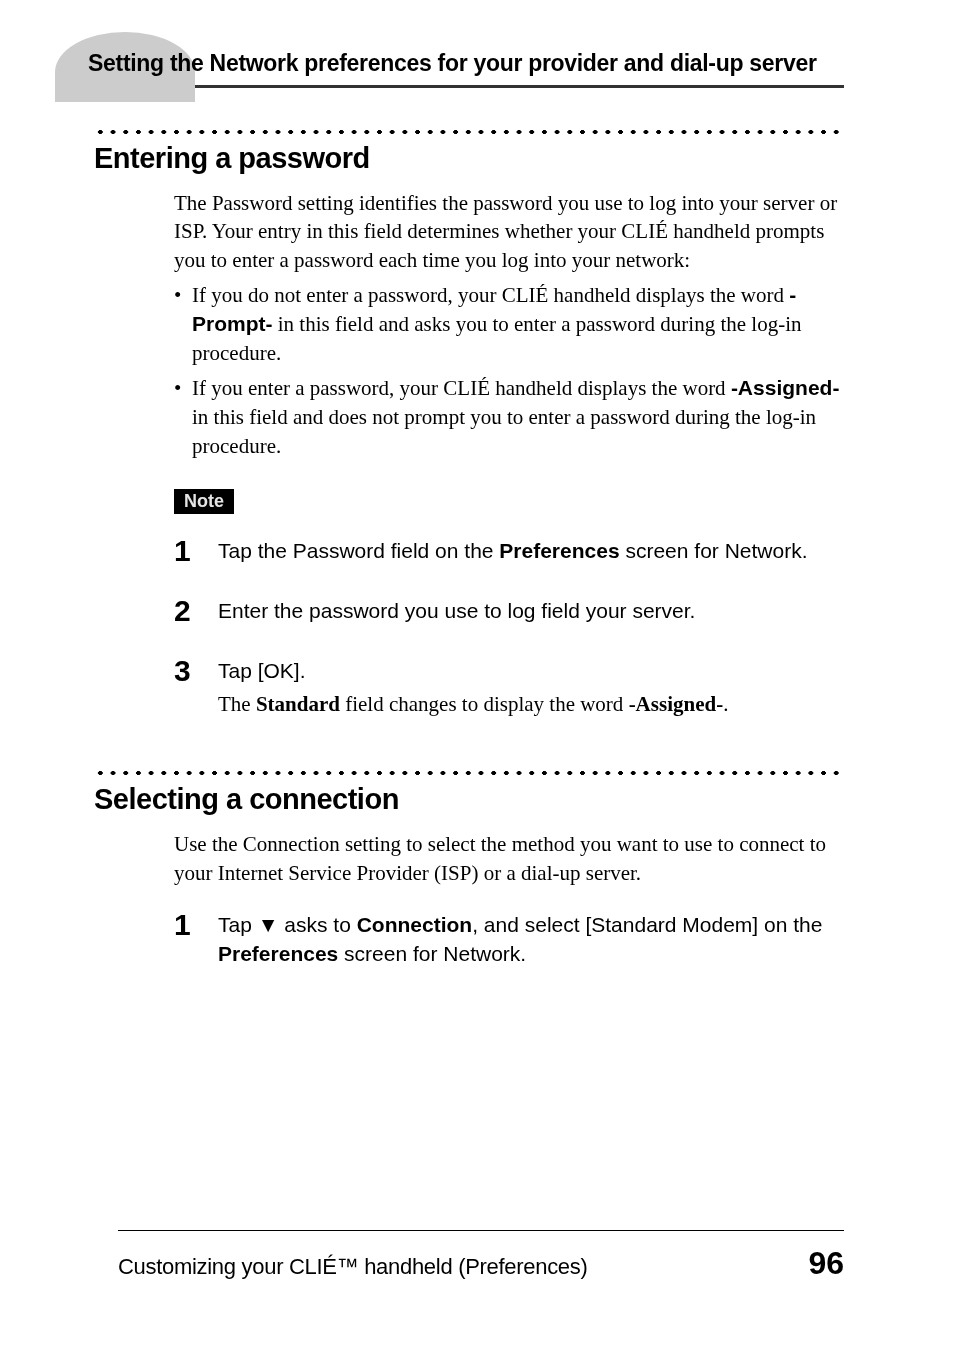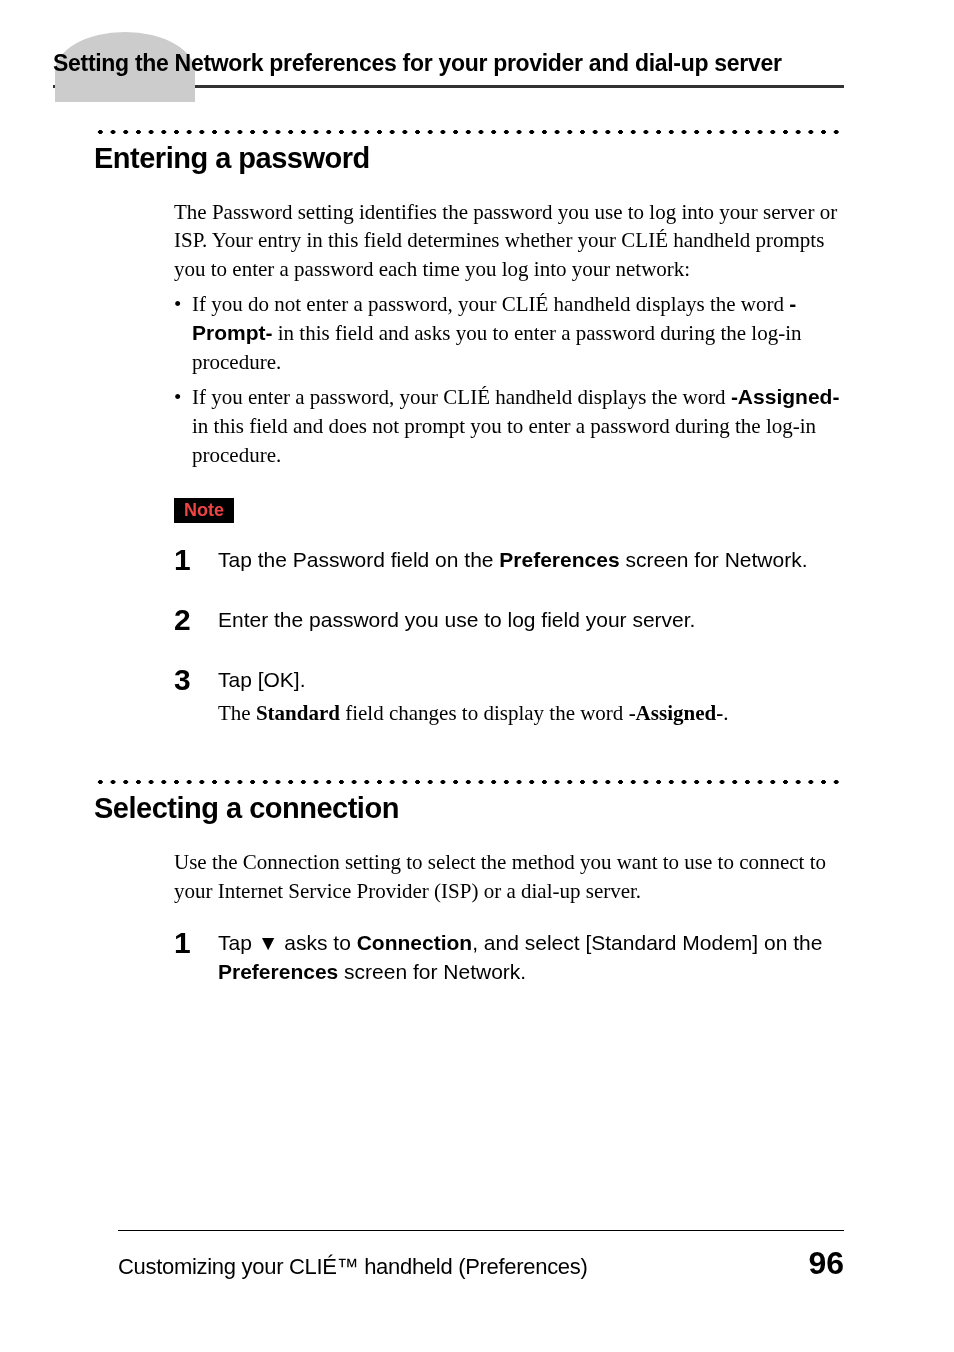--- a/index.html
+++ b/index.html
@@ -12,21 +12,21 @@
   }
   .page {
     width: 954px;
     height: 1352px;
     position: relative;
     box-sizing: border-box;
   }
   .header-section {
     position: relative;
     padding-top: 50px;
-    padding-left: 53px;
+    padding-left: 88px;
     padding-right: 110px;
   }
   .header-circle {
     position: absolute;
     left: 55px;
     top: 32px;
     width: 140px;
     height: 70px;
     background: #ccc;
     border-radius: 70px 70px 0 0 / 40px 40px 0 0;
@@ -59,21 +59,21 @@
   }
   .section-heading {
     font-family: Arial, Helvetica, sans-serif;
     font-weight: 900;
     font-size: 29px;
     margin-top: 6px;
     letter-spacing: -0.5px;
   }
   .para-block {
     margin-left: 80px;
-    margin-top: 23px;
+    margin-top: 14px;
     font-size: 21px;
     line-height: 1.38;
   }
   .bullet-list {
     margin-left: 80px;
     margin-top: 6px;
   }
   .bullet-item {
     position: relative;
     padding-left: 18px;
@@ -88,21 +88,21 @@
     top: 0;
     font-size: 21px;
   }
   .bold-sans {
     font-family: Arial, Helvetica, sans-serif;
     font-weight: bold;
   }
   .note-box {
     display: inline-block;
     background: #000;
-    color: #ef4444;
+    color: #e5e5e5;
     font-family: Arial, Helvetica, sans-serif;
     font-weight: bold;
     font-size: 18px;
     padding: 2px 10px;
     margin-left: 80px;
     margin-top: 22px;
   }
   .note-text {
     margin-left: 80px;
     margin-top: 10px;

